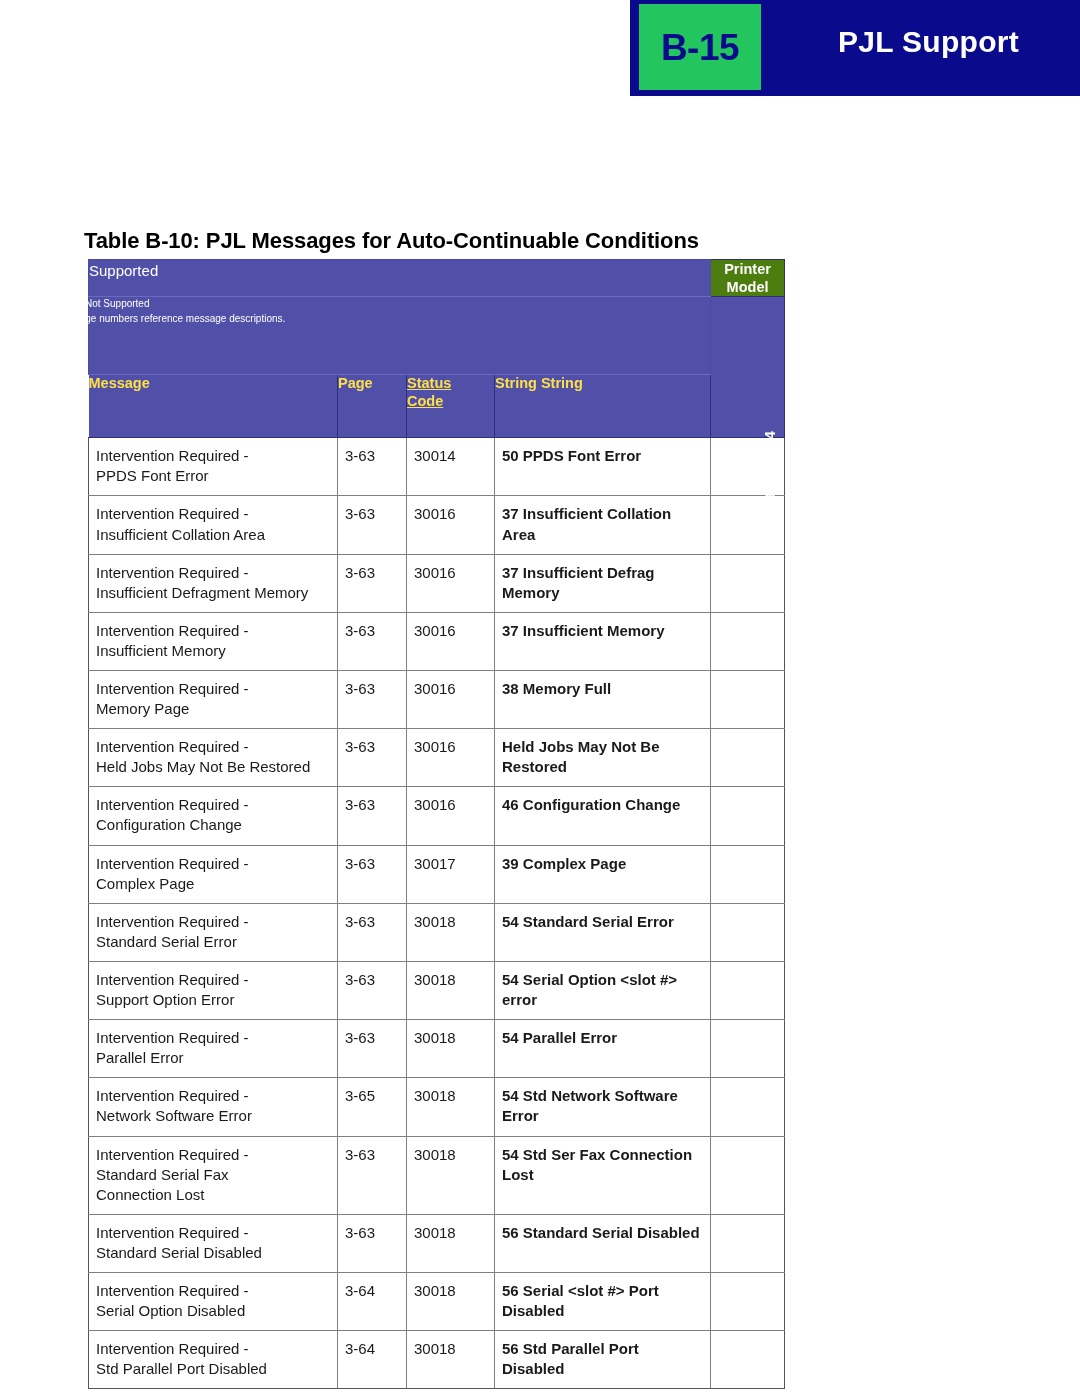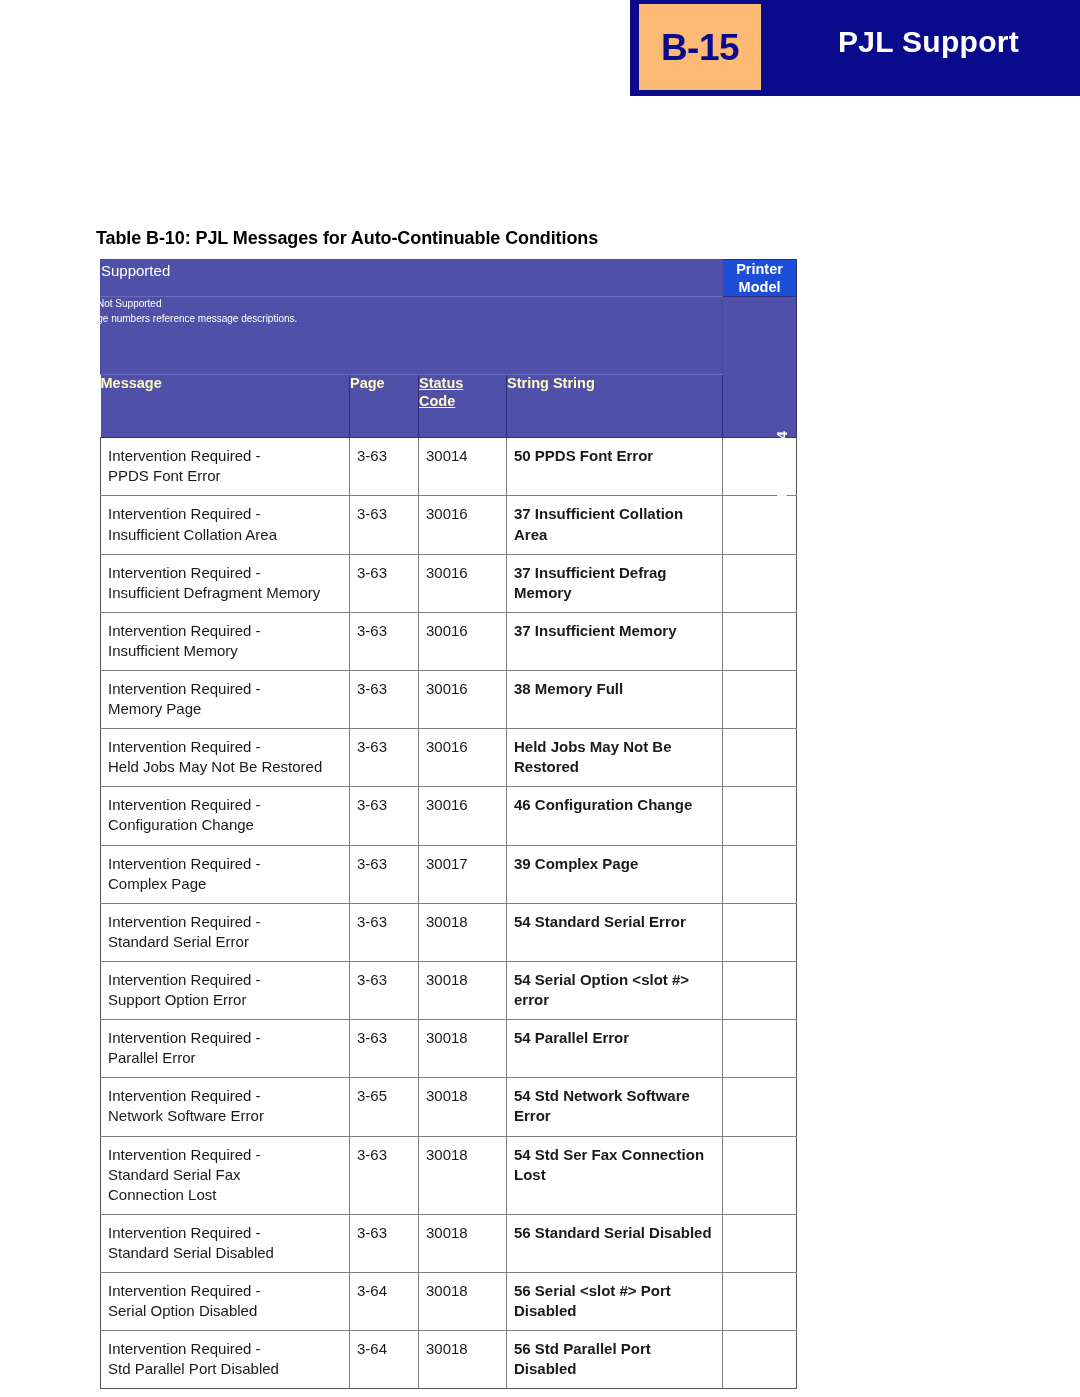--- a/index.html
+++ b/index.html
@@ -24,21 +24,21 @@
     width: 450px;
     height: 96px;
     background: #0a0a8c;
   }
   .chapter-badge {
     position: absolute;
     left: 9px;
     top: 4px;
     width: 122px;
     height: 86px;
-    background: #fdba74;
+    background: #22c55e;
     display: flex;
     align-items: center;
     justify-content: center;
   }
   .chapter-badge-label {
     color: #0a0a8c;
     font-size: 37px;
     font-weight: bold;
     letter-spacing: -0.5px;
     line-height: 1;
@@ -50,33 +50,33 @@
     color: #ffffff;
     font-size: 30px;
     font-weight: bold;
     letter-spacing: 0.3px;
     line-height: 1.2;
   }
 
   
   .table-title {
     position: absolute;
-    left: 96px;
+    left: 84px;
     top: 228px;
-    font-size: 18px;
+    font-size: 22px;
     font-weight: bold;
     color: #000000;
     letter-spacing: -0.1px;
     white-space: nowrap;
   }
 
   
   .pjl-table {
     position: absolute;
-    left: 100px;
+    left: 88px;
     top: 259px;
     width: 696px;
     border-collapse: collapse;
     table-layout: fixed;
     font-size: 14.5px;
     padding-left: 16px;
   }
   .pjl-table col.c-message  { width: 249px; }
   .pjl-table col.c-page     { width: 69px; }
   .pjl-table col.c-status   { width: 88px; }
@@ -105,21 +105,21 @@
   .legend-cell .legend-line-3 { display: block; margin-left: -16px; }
 
   .legend-top {
     padding: 13px 0 14px 28px;
     font-size: 15px;
     line-height: 1.4;
     border-bottom: 1px solid #6a6ac0;
   }
 
   .printer-model-head {
-    background: #1d4ed8;
+    background: #4d7c0f;
     color: #ffffff;
     font-weight: bold;
     font-size: 14.5px;
     text-align: center;
     line-height: 1.25;
     padding: 10px 2px 9px 2px;
     border: 1px solid #2e2e7a;
     border-bottom: 1px solid #2e2e7a;
   }
   .printer-model-rot {
@@ -138,21 +138,21 @@
     transform: rotate(-90deg);
     white-space: nowrap;
     color: #ffffff;
     font-weight: bold;
     font-size: 14.5px;
     letter-spacing: 0.2px;
   }
 
   .colhead {
     background: #5050a8;
-    color: #fef9c3;
+    color: #fde047;
     font-weight: bold;
     font-size: 14.5px;
     vertical-align: bottom;
     height: 62px;
     border-left: 1px solid #2e2e7a;
     border-bottom: 1px solid #2e2e7a;
     padding: 0 0 7px 7px;
     line-height: 1.2;
   }
   .colhead.first {

